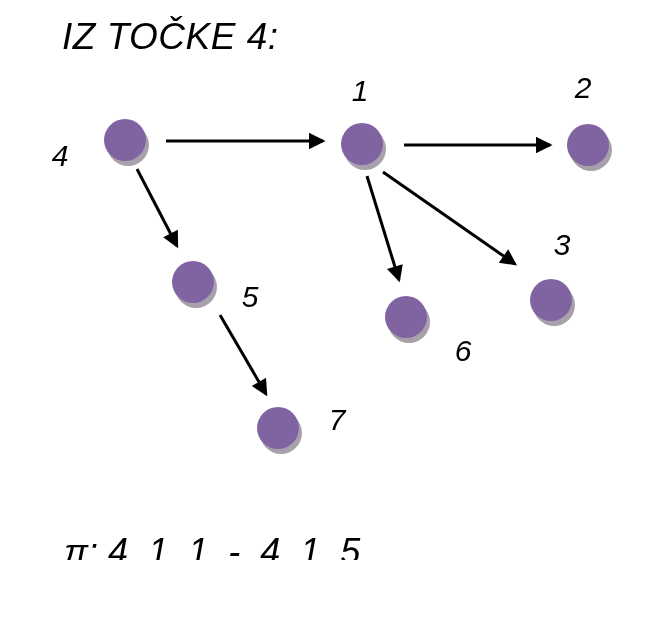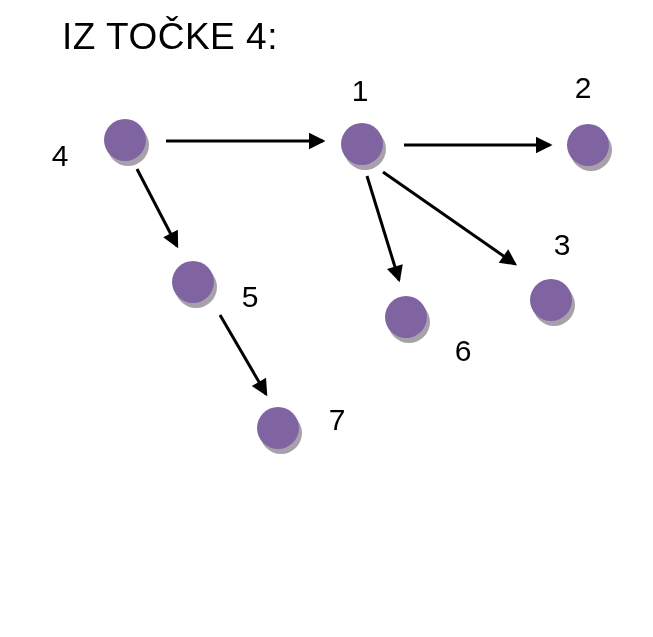--- a/index.html
+++ b/index.html
@@ -8,20 +8,21 @@
     background: #ffffff;
   }
   .page {
     position: relative;
     width: 653px;
     height: 560px;
     background: #ffffff;
     overflow: hidden;
     font-family: "Liberation Sans", sans-serif;
     color: #000000;
+    font-style: italic;
   }
   .title {
     position: absolute;
     left: 62px;
     top: 16px;
     font-size: 37px;
     letter-spacing: 0.5px;
     color: #000000;
     white-space: pre;
   }
@@ -90,15 +91,16 @@
         <text x="60" y="155" text-anchor="middle" dominant-baseline="central" class="node-label" fill="#000000">4</text>
         <text x="360" y="90" text-anchor="middle" dominant-baseline="central" class="node-label" fill="#000000">1</text>
         <text x="583" y="87" text-anchor="middle" dominant-baseline="central" class="node-label" fill="#000000">2</text>
         <text x="562" y="244" text-anchor="middle" dominant-baseline="central" class="node-label" fill="#000000">3</text>
         <text x="250" y="296" text-anchor="middle" dominant-baseline="central" class="node-label" fill="#000000">5</text>
         <text x="463" y="350" text-anchor="middle" dominant-baseline="central" class="node-label" fill="#000000">6</text>
         <text x="337" y="419" text-anchor="middle" dominant-baseline="central" class="node-label" fill="#000000">7</text>
       </g>
   </svg>
 
+  <div class="footer-line pi">π: 4  1  1  -  4  1  5</div>
 
 
 </div>
 
 </body></html>

